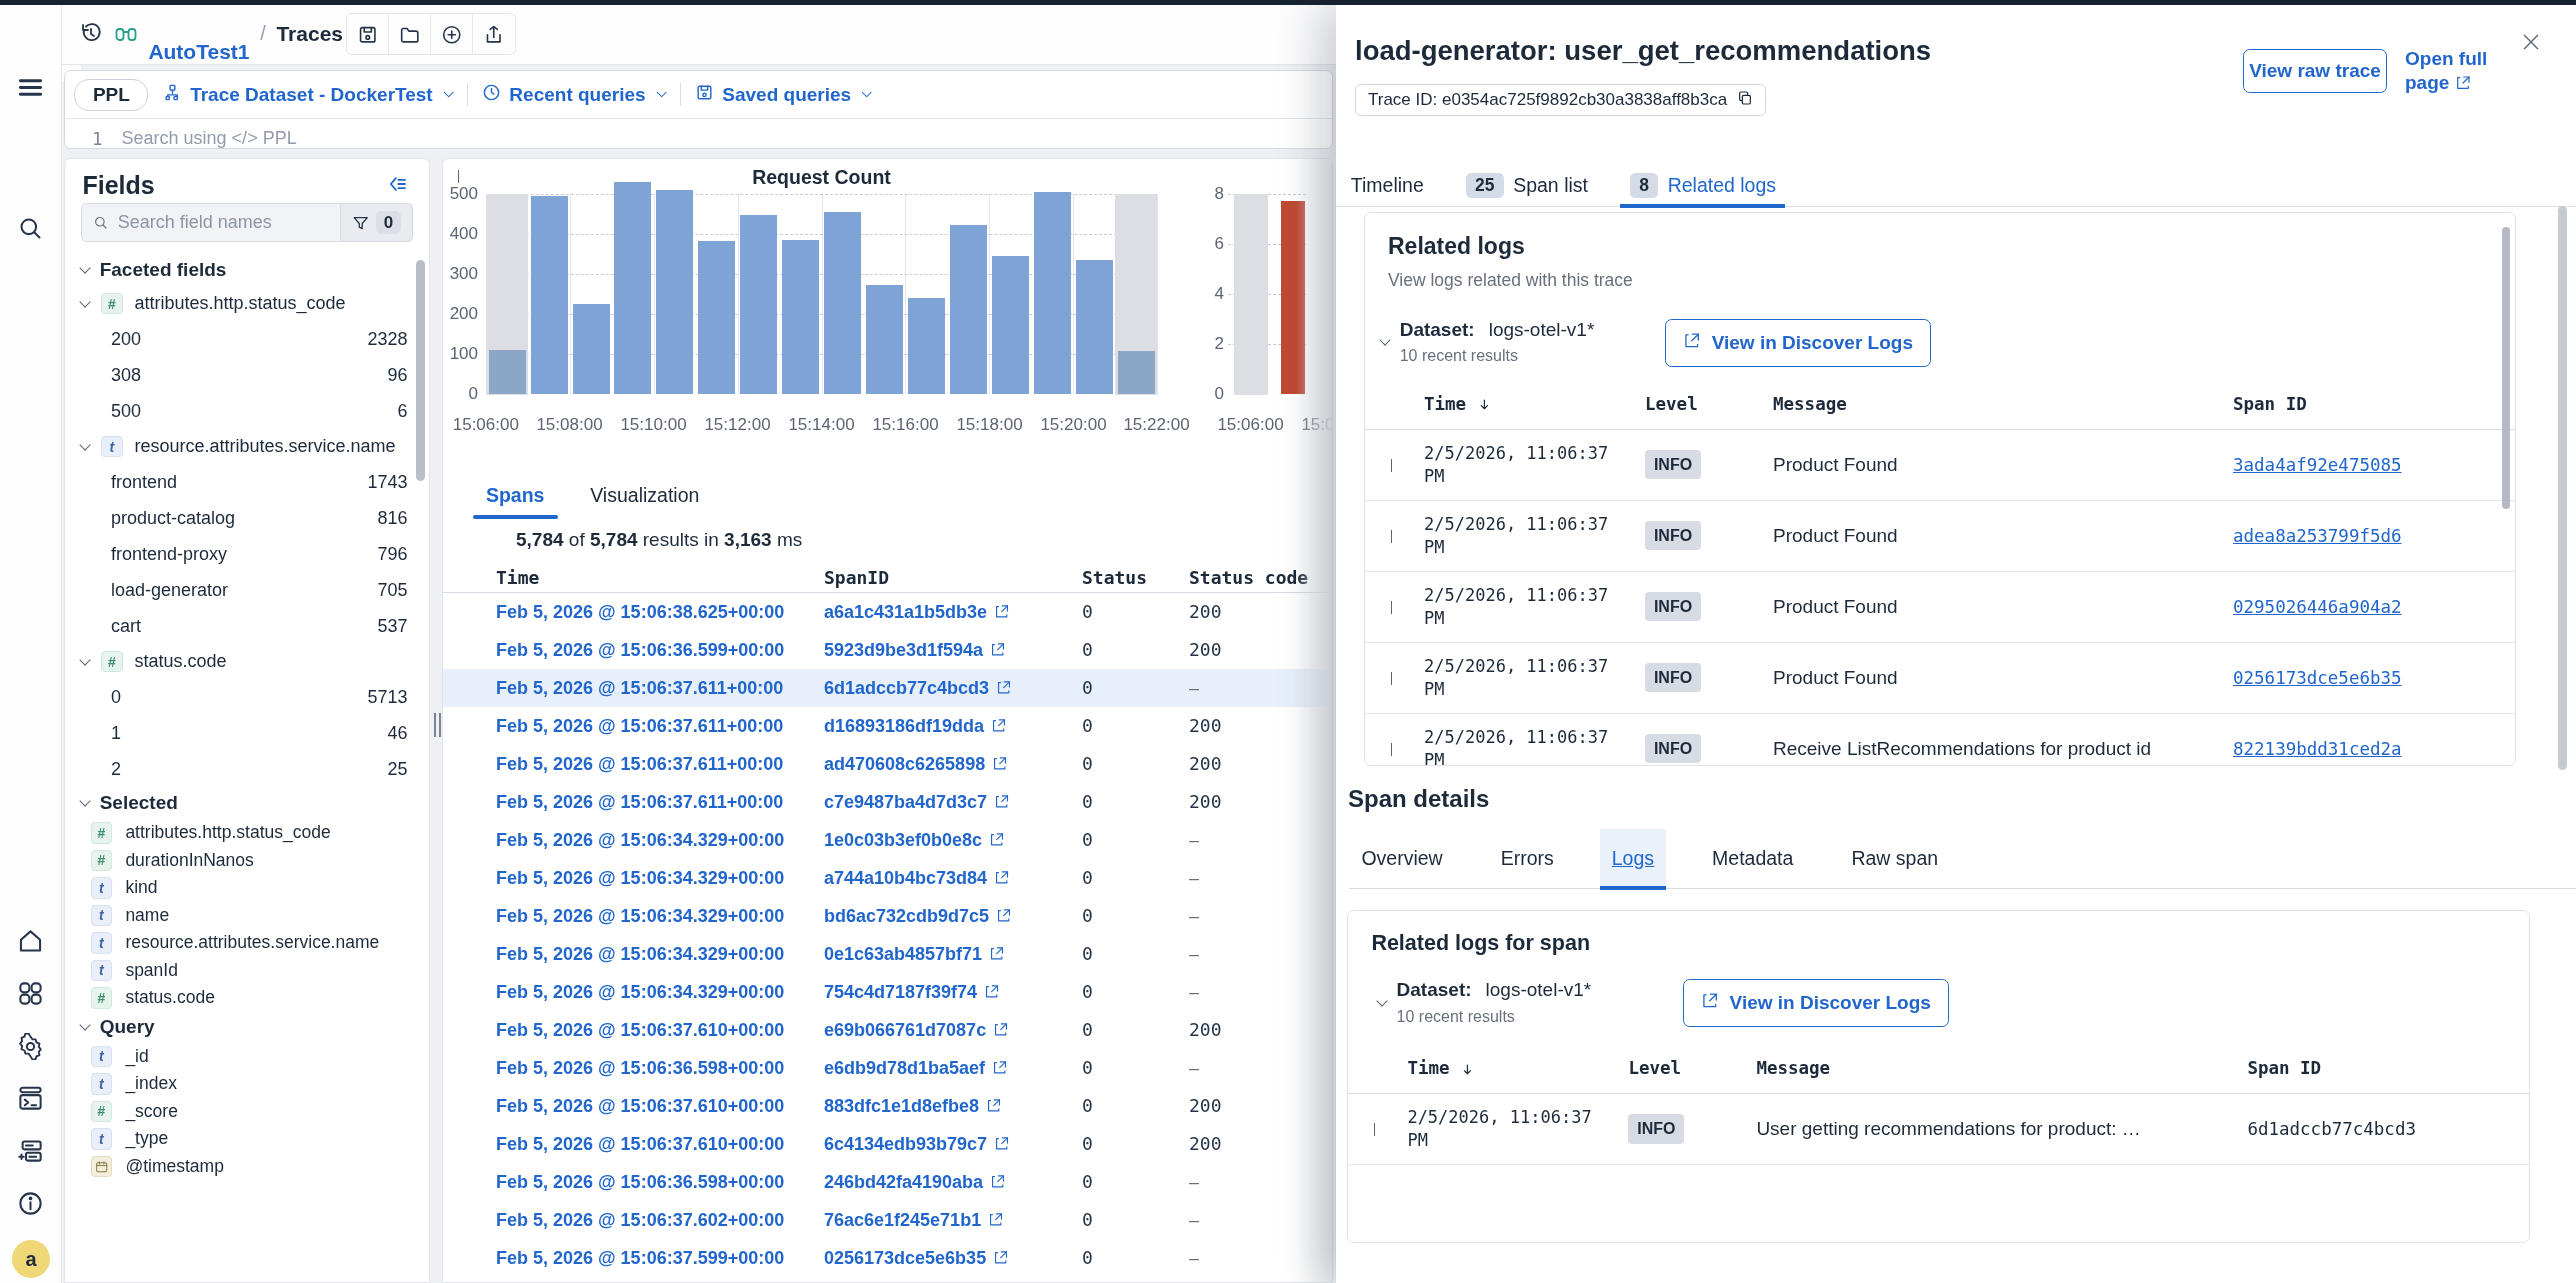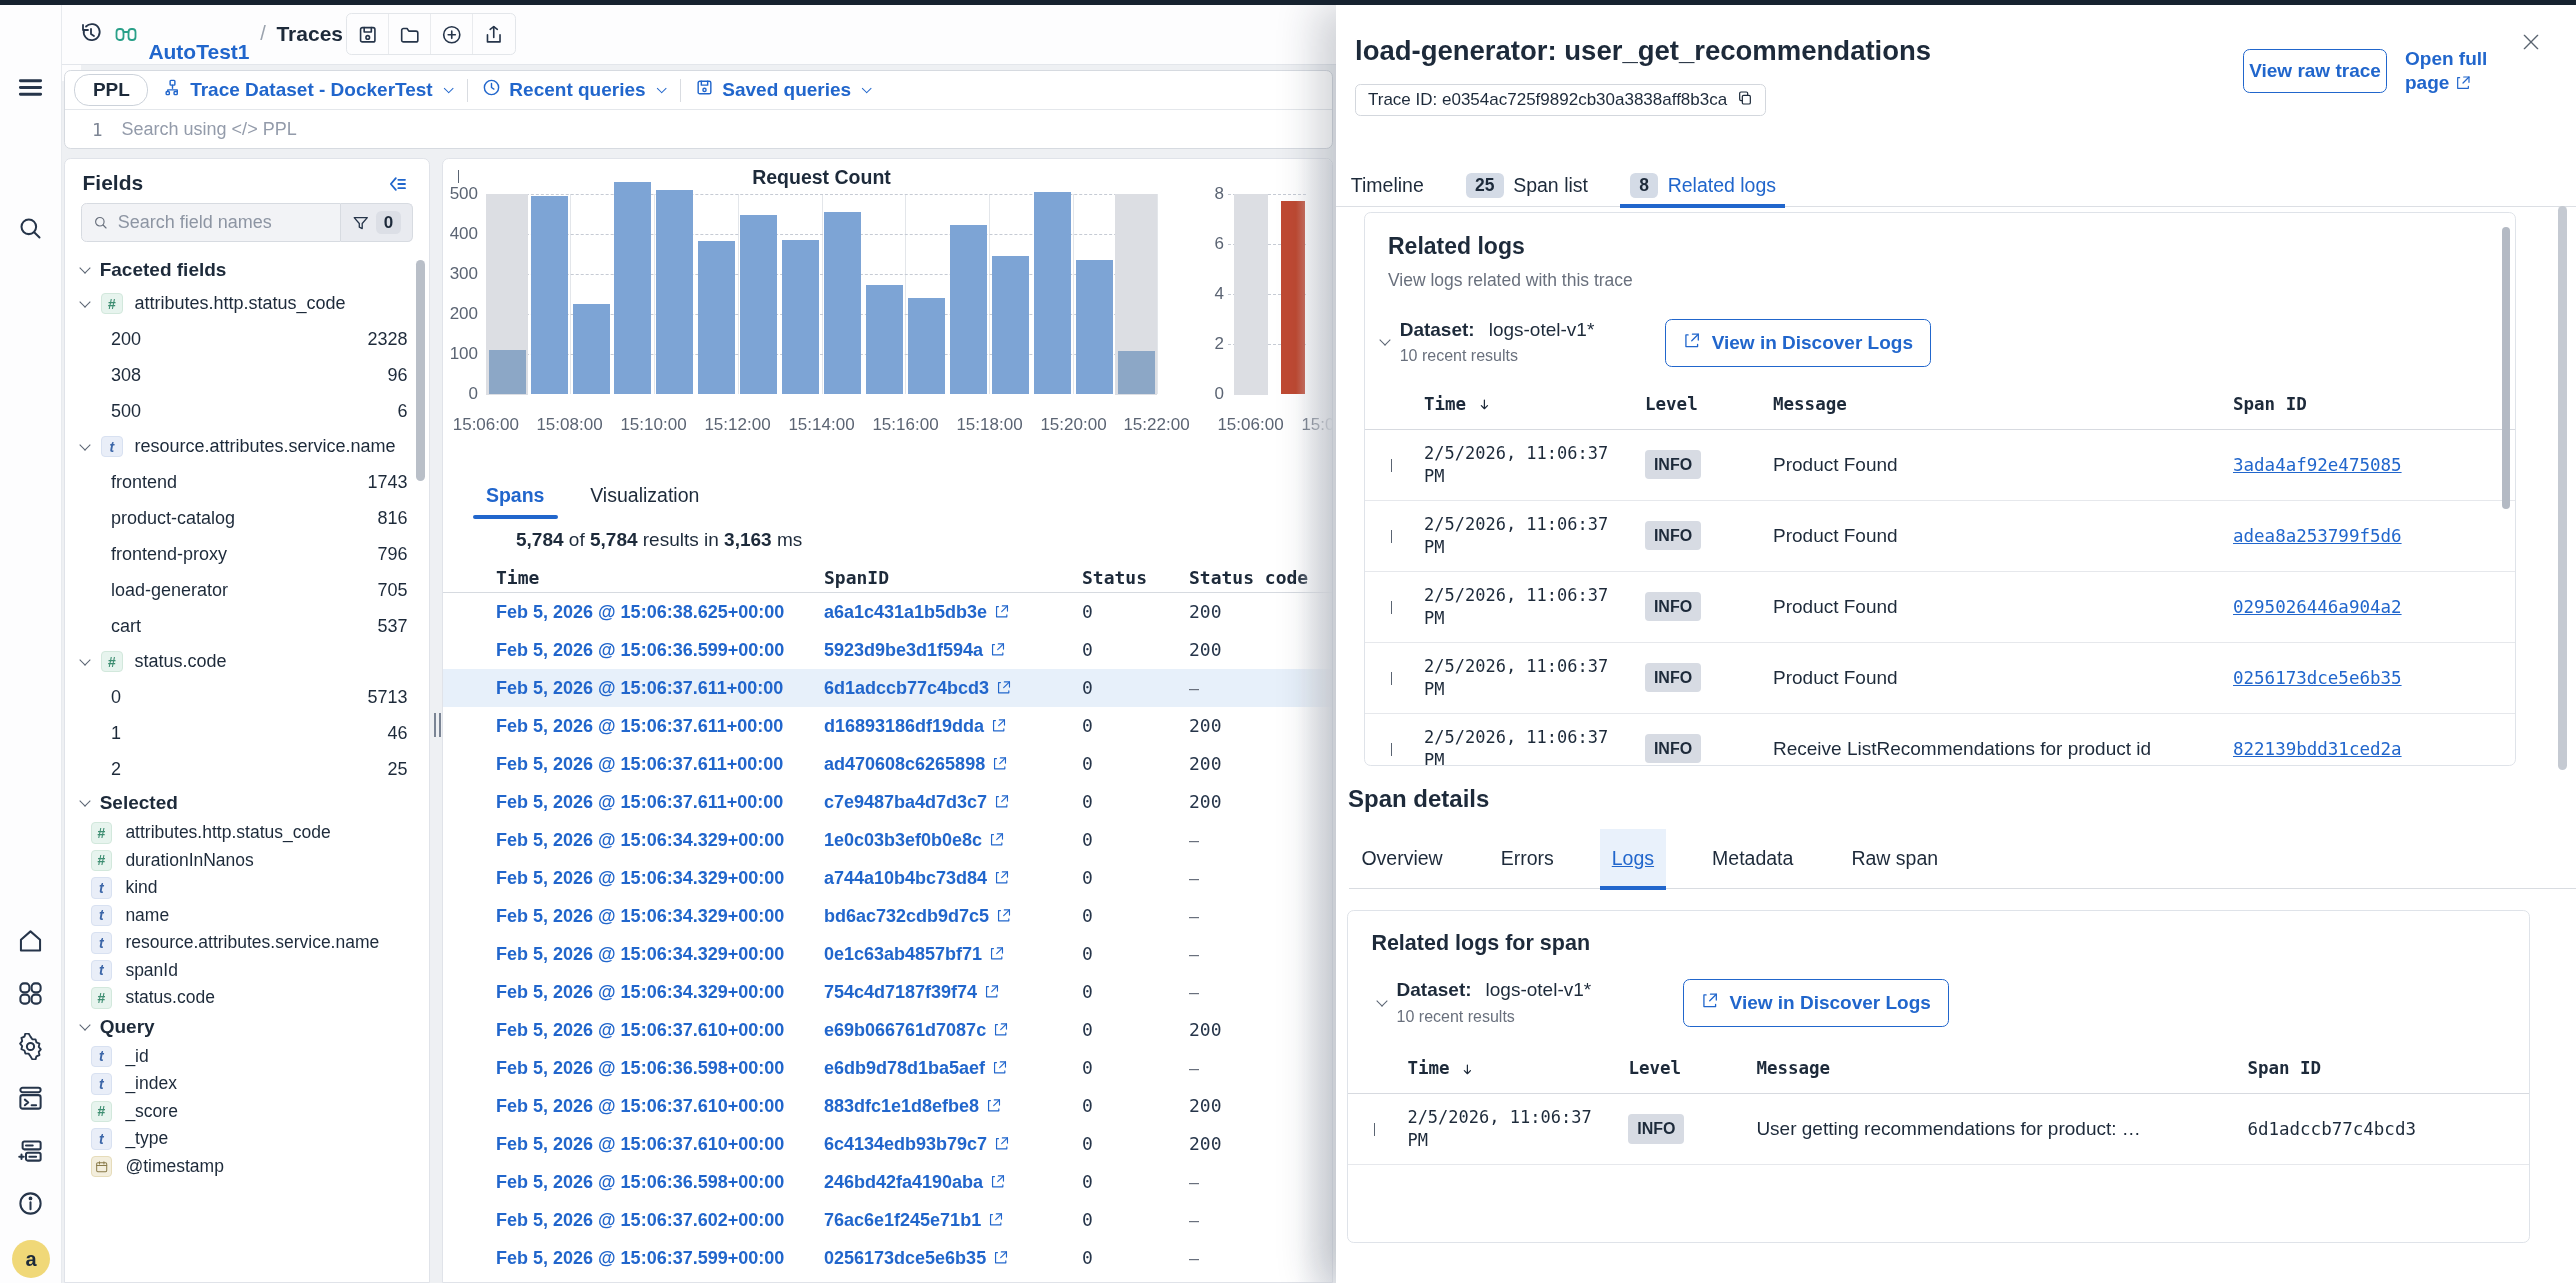--- a/index.html
+++ b/index.html
@@ -23,33 +23,33 @@
   .bc-app { color:#2166cc; font-size:21px; font-weight:600;margin-top:36px; }
   .bc-sep { color:#9aa2ad; font-size:20px; }
   .bc-page { color:#1d2a3a; font-size:21px; font-weight:700; }
   .actgroup { position:absolute; top:13.4px; left:346px; height:42px; display:flex; border:0.7px solid #e3e6ea; border-radius:5.4px; background:#fdfdfe; z-index:7; }
   .actbtn { width:42px; display:flex; align-items:center; justify-content:center; color:#26354a; border-right:0.7px solid #e9ebee; cursor:pointer; }
   .actbtn:last-child { border-right:none; }
   .actbtn svg { width:21.5px; height:21.5px; }
 
   
   .qpanel { position:absolute; top:70px; left:64px; width:1269px; height:79px; background:#fff; border:0.7px solid #d6dae0; border-radius:6.7px; z-index:8; }
-  .qtool { height:39px; display:flex; align-items:center; gap:14.8px; padding-left:9.4px; border-bottom:0.7px solid #e4e7eb; }
+  .qtool { height:48px; display:flex; align-items:center; gap:14.8px; padding-left:9.4px; border-bottom:0.7px solid #e4e7eb; }
   .ppl { border:0.7px solid #ccd2da; border-radius:14.8px; padding:4px 17.5px; font-weight:700; font-size:19px; color:#1d2a3a; background:#fff; }
   .qitem { display:flex; align-items:center; gap:8px; color:#2166cc; font-size:19px; font-weight:600; }
   .qitem svg { width:19px; height:19px; }
   .caret { width:7.4px; height:7.4px; border-right:1.7px solid #2166cc; border-bottom:1.7px solid #2166cc; transform:rotate(45deg); margin-left:4px; margin-top:-2.7px; }
   .vsep { width:0.7px; height:23px; background:#d9dce1; }
   .qedit { height:39px; display:flex; align-items:center; gap:19px; padding-left:27px; }
   .lnum { color:#7d8594; font-size:17.5px; font-family:"DejaVu Sans Mono", monospace; }
   .qph { color:#939bAa; font-size:18px; }
 
   
   .fieldscard { position:absolute; left:64px; top:158px; width:366px; bottom:0; background:#fff; border:0.7px solid #e0e3e9; border-radius:6.7px 6.7px 0 0; overflow:hidden; z-index:8; }
-  .ftitle { position:absolute; top:12px; left:17.5px; font-size:21px; font-weight:700; }
+  .ftitle { position:absolute; top:12px; left:17.5px; font-size:25px; font-weight:700; }
   .fcollapse { position:absolute; top:14.8px; right:20px; width:23px; height:20px; color:#2166cc; cursor:pointer; }
   .fsearchrow { position:absolute; top:44px; left:16px; right:16px; height:39px; display:flex; }
   .fsearch { flex:1; height:39px; background:#f2f3f6; border:0.7px solid #d7dbe1; border-radius:5.4px 0 0 5.4px; display:flex; align-items:center; gap:9.4px; padding:0 10.7px; }
   .fsearch input { border:none; outline:none; background:transparent; font-size:18px; color:#1d2a3a; width:100%; font-family:"Liberation Sans",sans-serif; }
   .fsearch input::placeholder { color:#8d95a3; }
   .ffilter { width:72px; background:#e9ebf0; border:0.7px solid #d7dbe1; border-left:none; border-radius:0 5.4px 5.4px 0; display:flex; align-items:center; justify-content:center; gap:6.7px; cursor:pointer; }
   .fcount { background:#dcdfe6; border-radius:5.4px; padding:1.3px 8px; font-weight:700; font-size:17px; }
   #fields-list { position:absolute; top:95px; left:0; right:17.5px; bottom:0; overflow:hidden; }
   .fsec { height:32px; display:flex; align-items:center; gap:10.7px; padding-left:16px; font-weight:700; font-size:19px; cursor:pointer; }
   .fhead { height:35px; display:flex; align-items:center; gap:12px; padding-left:16px; font-size:18px; cursor:pointer; }

